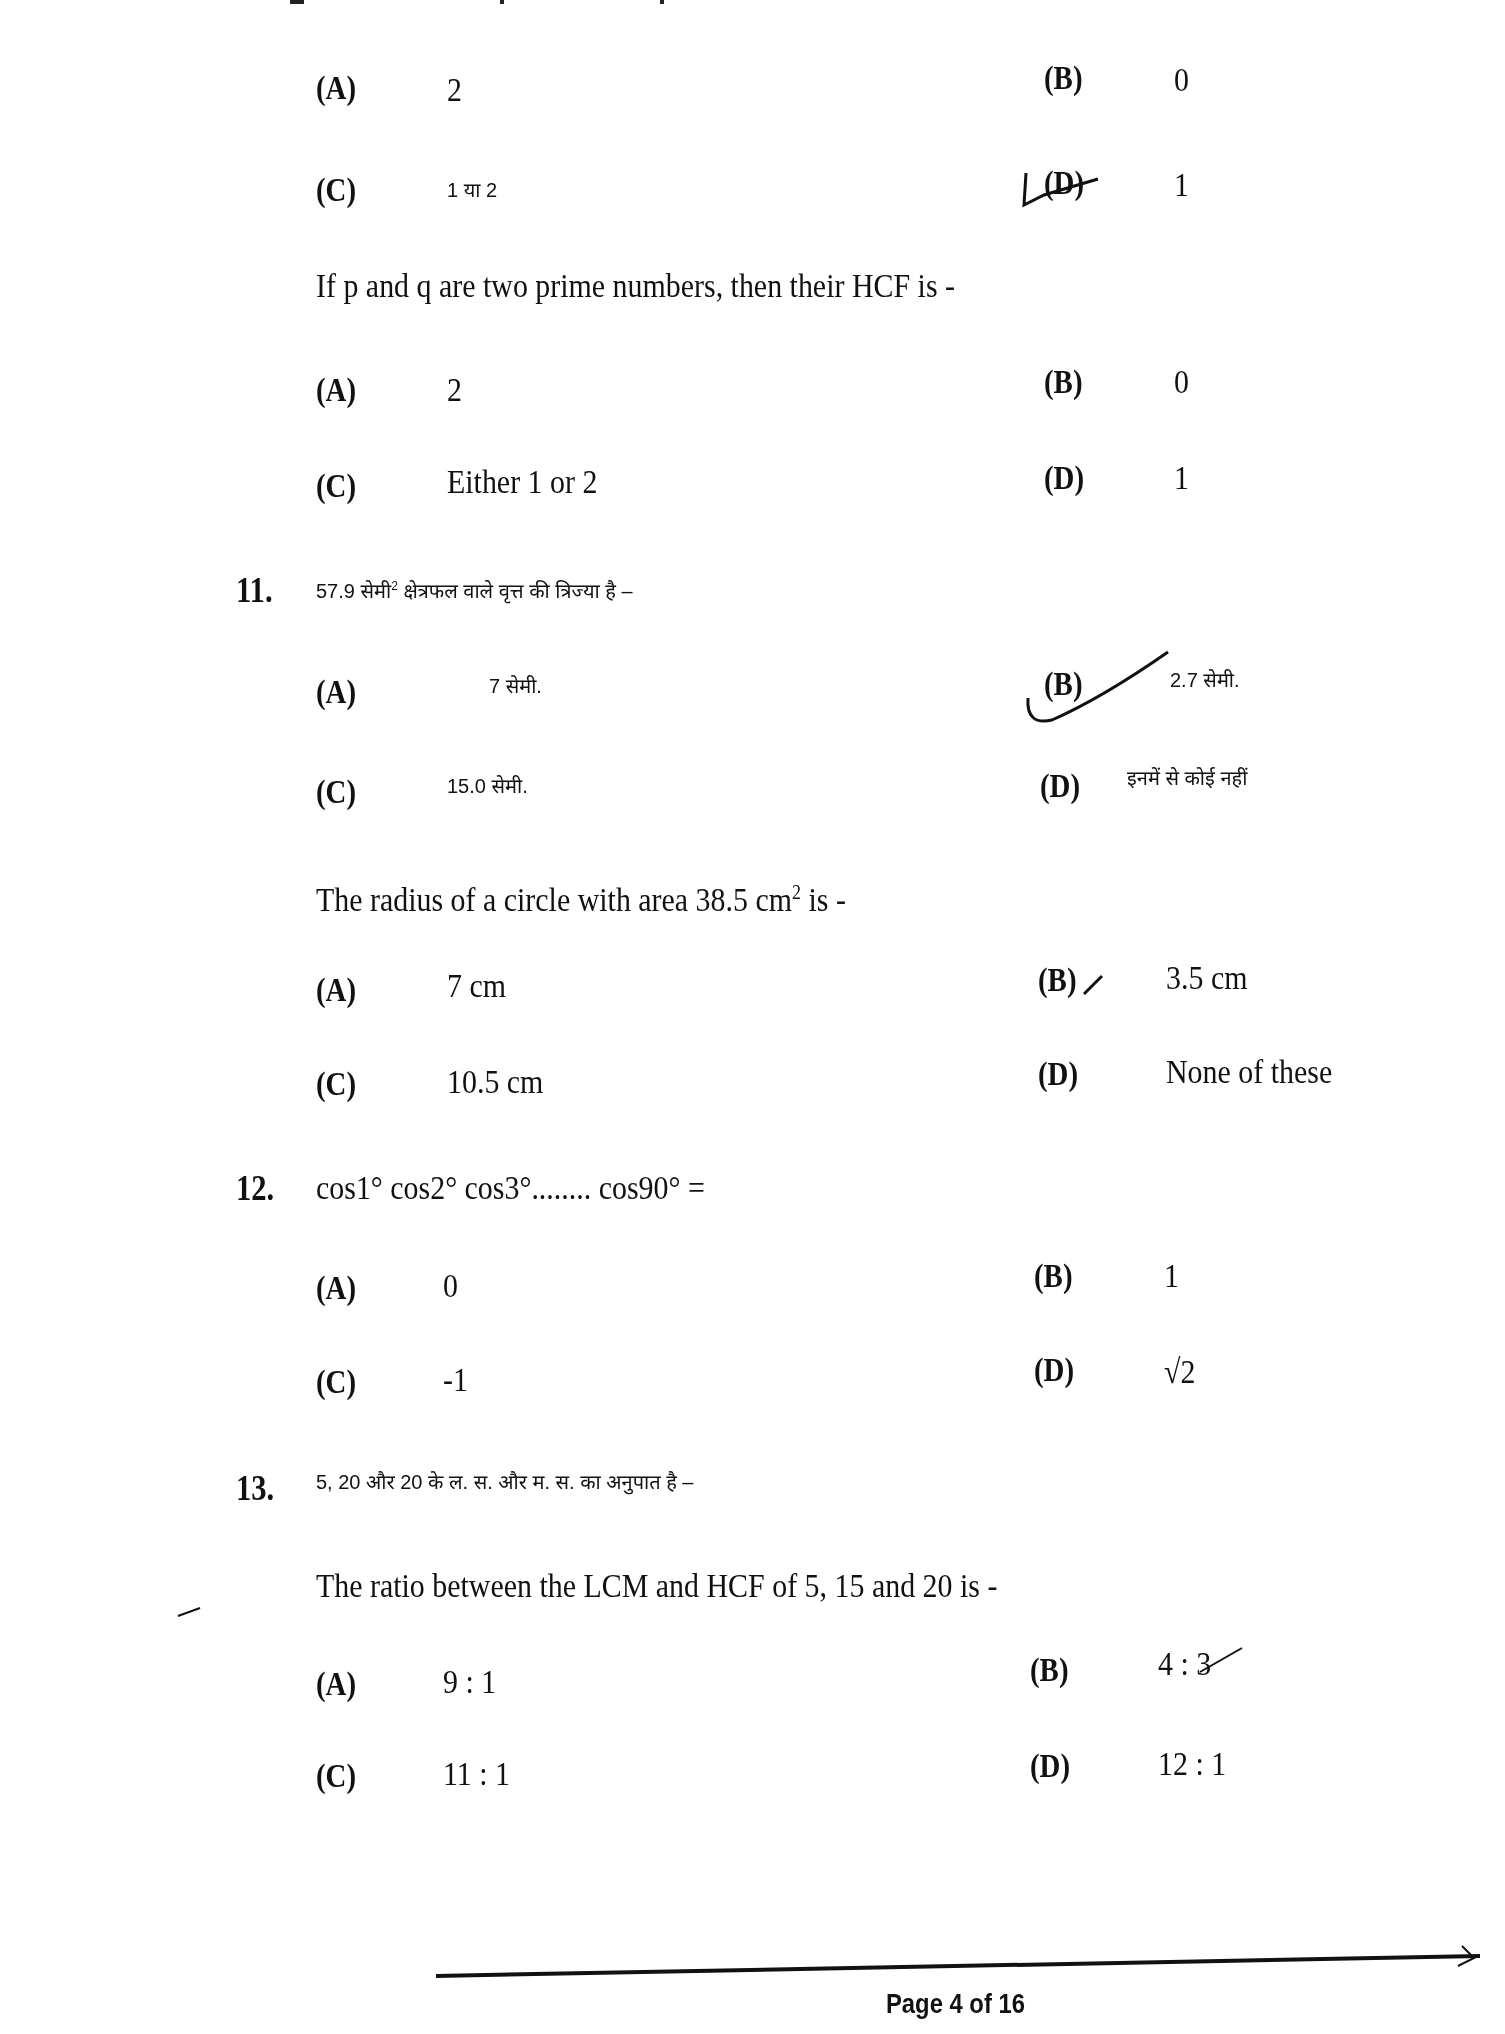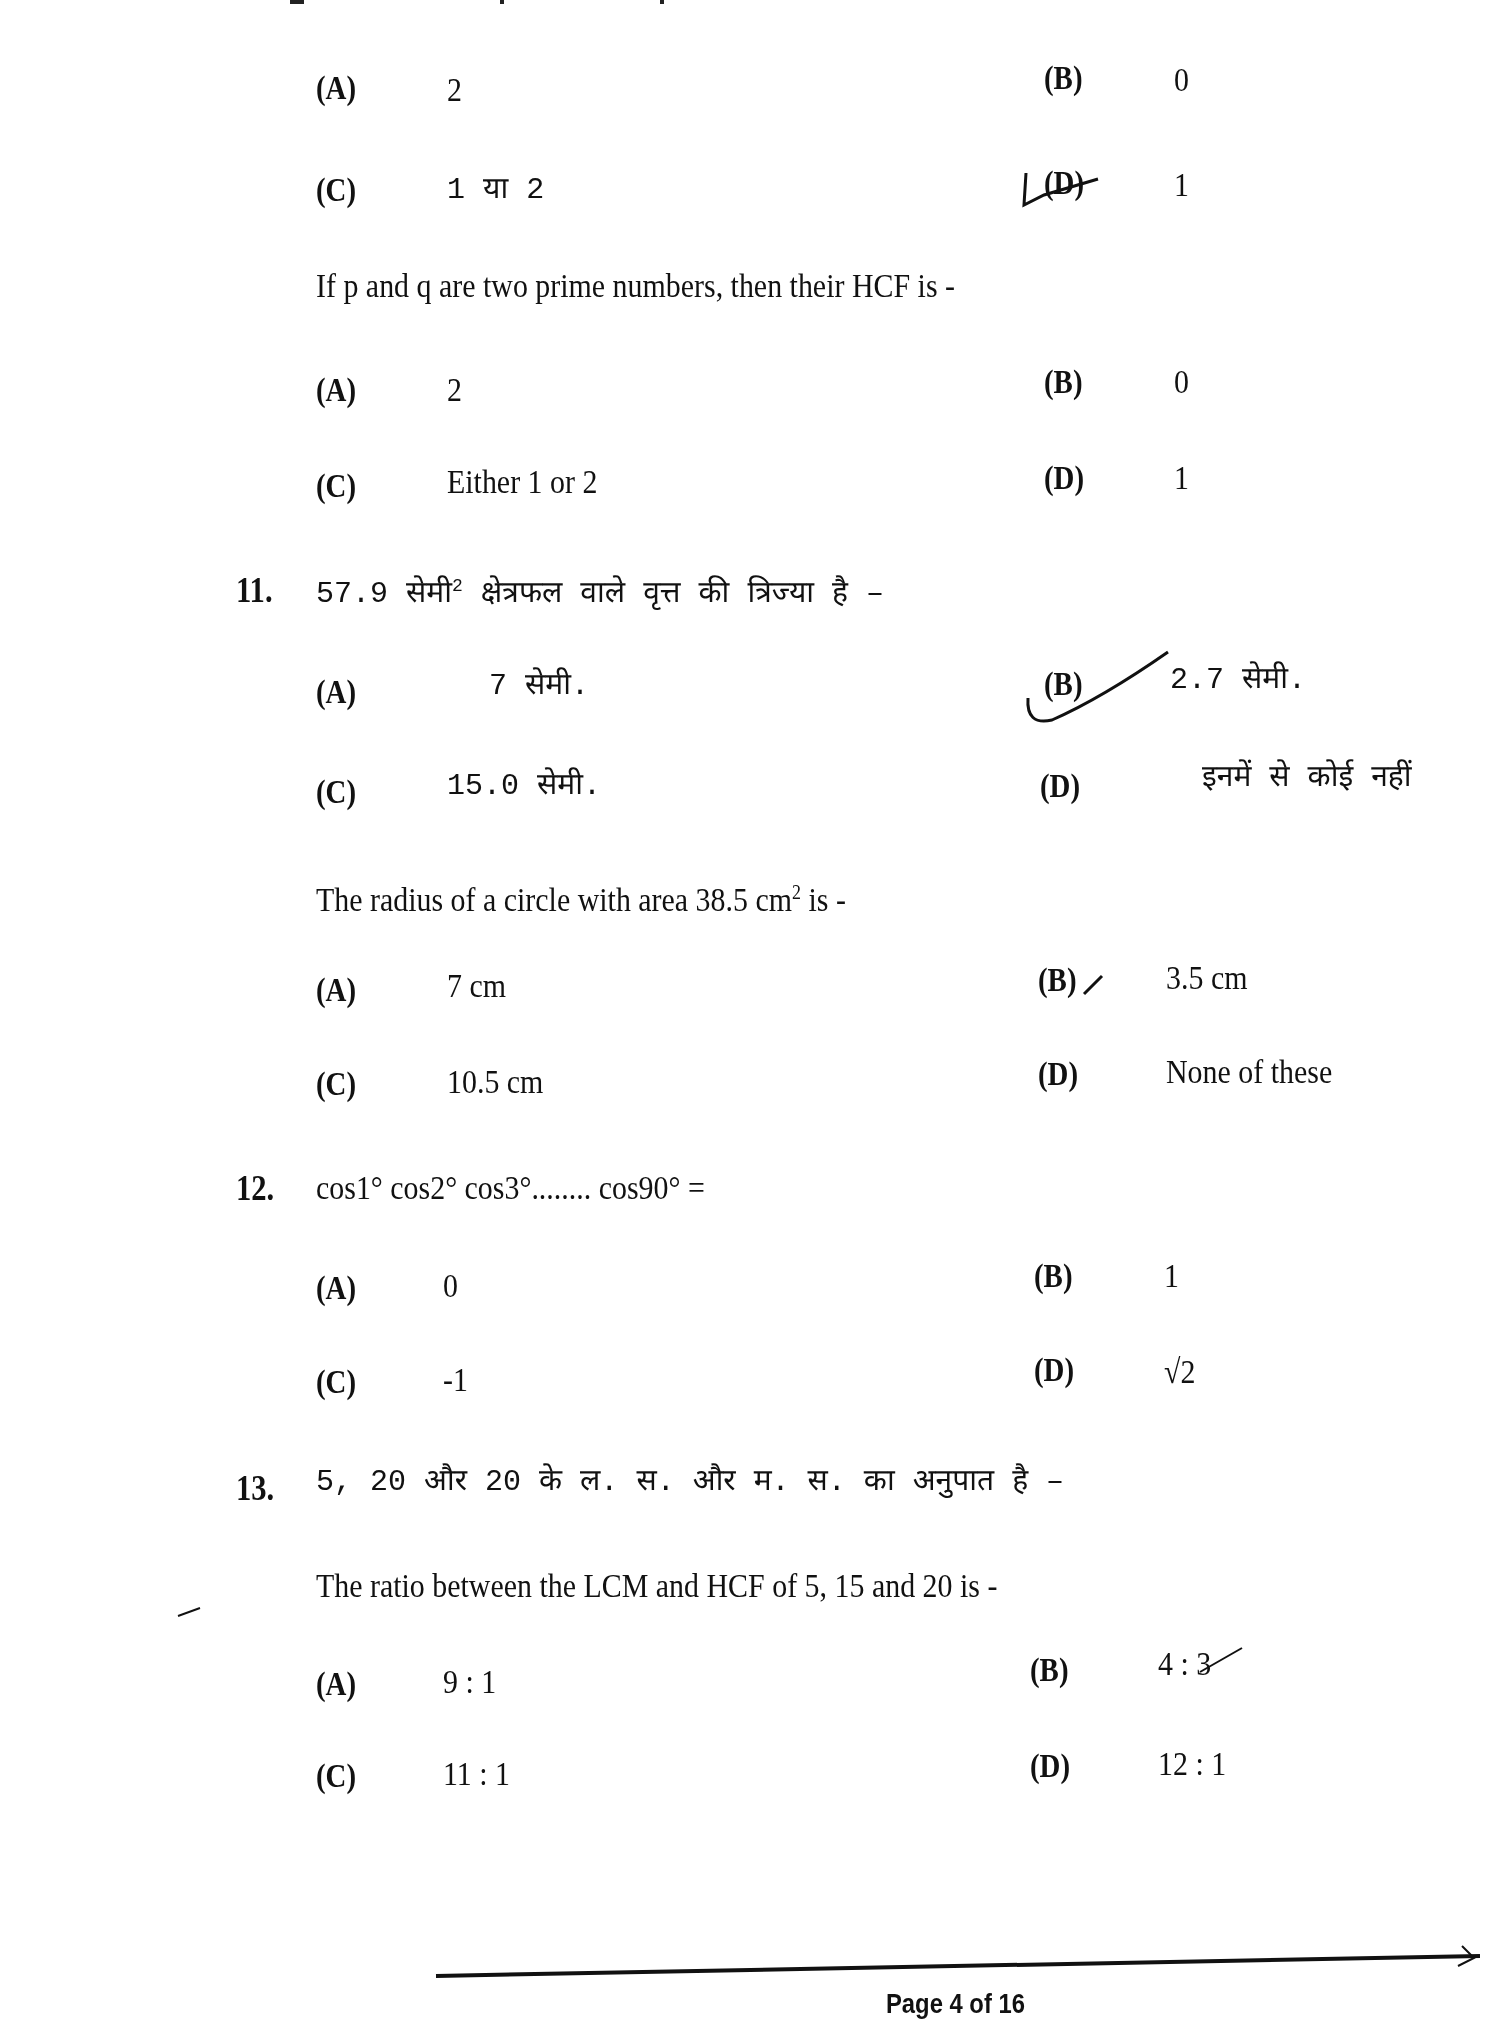--- a/index.html
+++ b/index.html
@@ -4,21 +4,21 @@
 <style>
   html, body { margin:0; padding:0; }
   body {
     width:1505px; height:2034px; background:#ffffff; position:relative; overflow:hidden;
     font-family:"Liberation Serif", "DejaVu Serif", serif; color:#111;
   }
   .abs { position:absolute; white-space:nowrap; }
   .txt { font-size:34px; line-height:40px; transform:scaleX(0.88); transform-origin:left center; }
   .lbl { font-size:34px; line-height:40px; font-weight:bold; transform:scaleX(0.85); transform-origin:left center; }
   .qnum { font-size:36px; line-height:40px; font-weight:bold; transform:scaleX(0.85); transform-origin:left center; }
-  .deva { font-family:Liberation Mono, monospace; font-size:30px; line-height:40px; }
+  .deva { font-family:Liberation Sans, sans-serif; font-size:20px; line-height:40px; }
   .footer { font-family:"Liberation Sans", "DejaVu Sans", sans-serif; font-weight:bold; font-size:28px; transform:scaleX(0.85); transform-origin:left center; }
   sup { font-size:60%; }
   .mark { position:absolute; pointer-events:none; }
   .topfrag { position:absolute; top:-14px; left:290px; width:400px; height:18px; }
 </style>
 </head>
 <body>
 
 <div class="topfrag">
   <svg width="400" height="18">
@@ -57,21 +57,21 @@
 <div>
   <span class="abs qnum" style="left:236px; top:570px;">11.</span>
   <span class="abs deva" style="left:316px; top:566px;"><span>57.9 सेमी</span><sup>2</sup><span> क्षेत्रफल वाले वृत्त की त्रिज्या है –</span></span>
   <span class="abs lbl" style="left:316px; top:672px;">(A)</span>
   <span class="abs deva" style="left:447px; top:666px;margin-left:42px;">7 सेमी.</span>
   <span class="abs lbl" style="left:1044px; top:664px;">(B)</span>
   <span class="abs deva" style="left:1170px; top:660px;">2.7 सेमी.</span>
   <span class="abs lbl" style="left:316px; top:772px;">(C)</span>
   <span class="abs deva" style="left:447px; top:766px;">15.0 सेमी.</span>
   <span class="abs lbl" style="left:1040px; top:766px;">(D)</span>
-  <span class="abs deva" style="left:1202px; top:758px;text-align:right;">इनमें से कोई नहीं</span>
+  <span class="abs deva" style="left:1127px; top:758px;text-align:right;">इनमें से कोई नहीं</span>
   <svg class="mark" style="left:1022px; top:648px;" width="150" height="90">
       <path d="M6 50 Q4 78 30 72 Q80 50 146 4" fill="none" stroke="#111" stroke-width="3"></path>
     </svg>
 </div>
 
 <div>
   <span class="abs txt" style="left:316px; top:872px;"><span>The radius of a circle with area 38.5 cm</span><sup>2</sup><span> is -</span></span>
   <span class="abs lbl" style="left:316px; top:970px;">(A)</span>
   <span class="abs txt" style="left:447px; top:966px;">7 cm</span>
   <span class="abs lbl" style="left:1038px; top:960px;">(B)</span>

